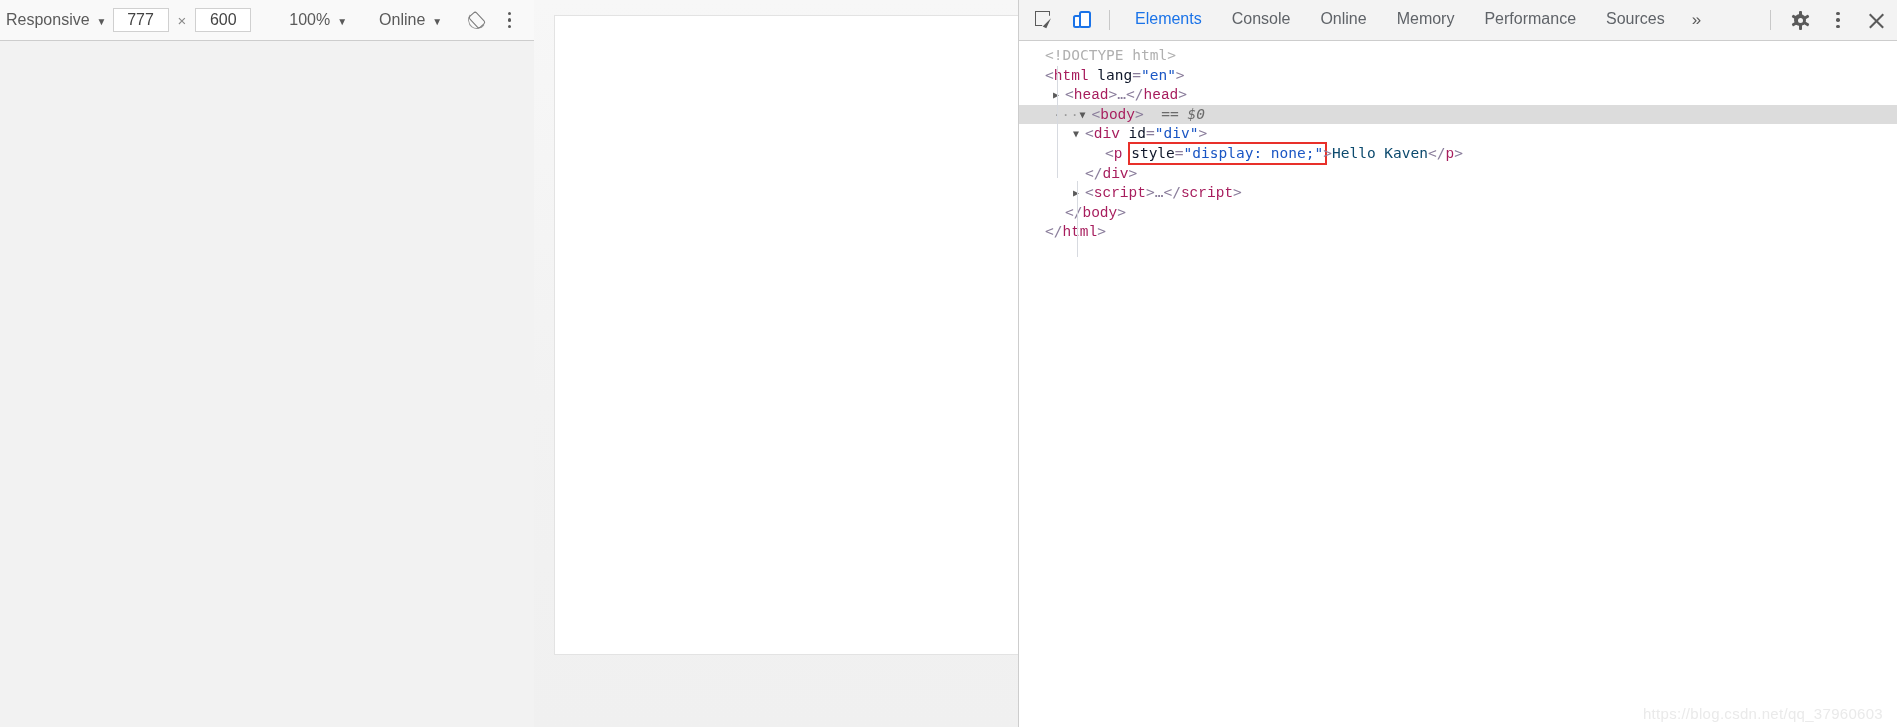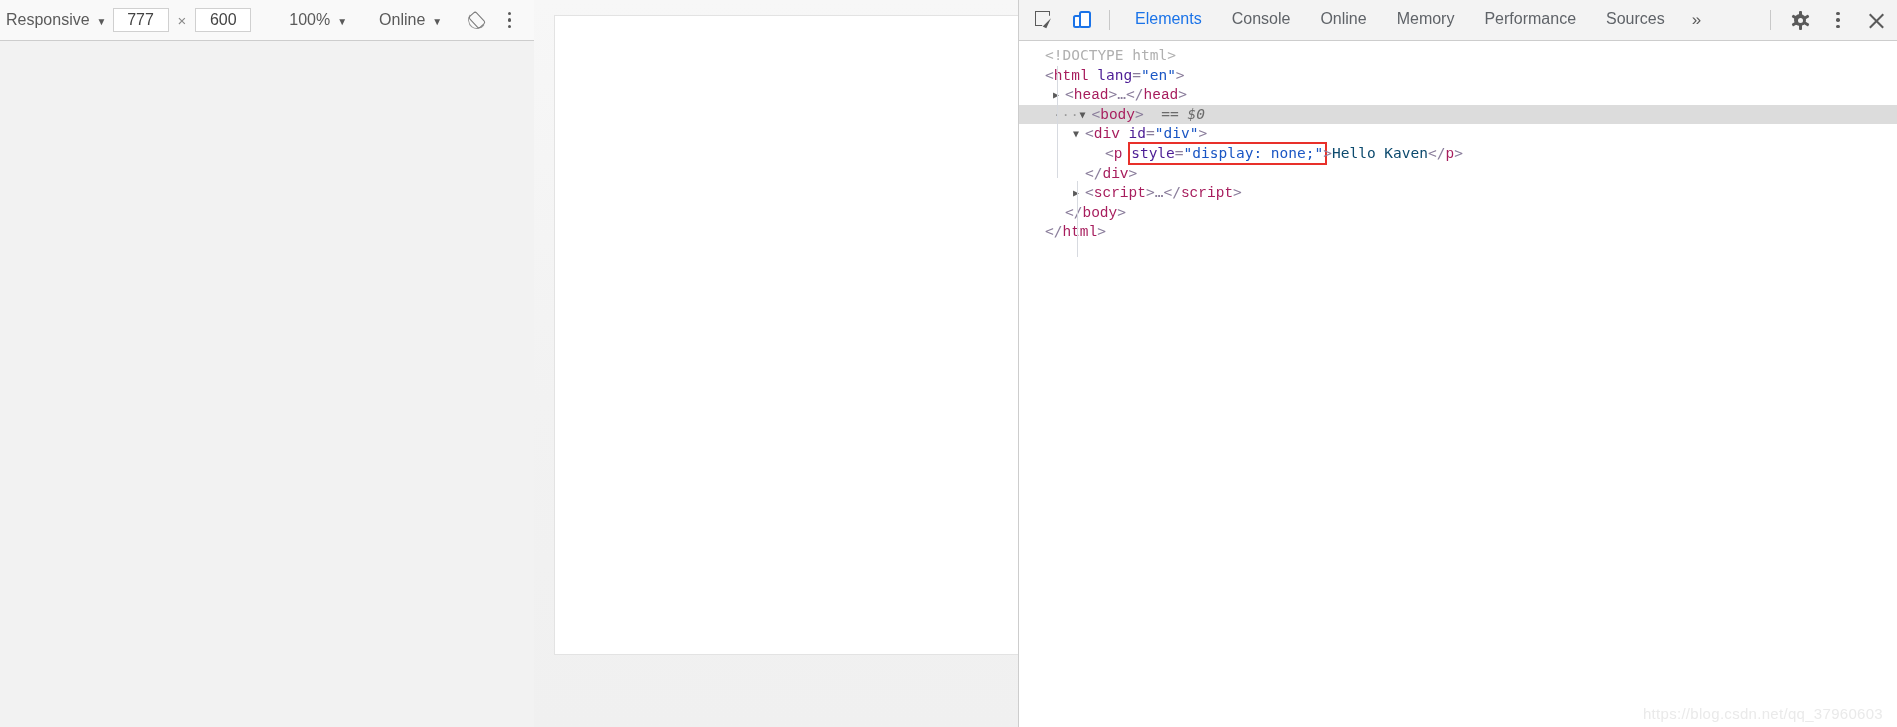--- a/index.html
+++ b/index.html
@@ -358,21 +358,21 @@
     width: 12px;
     color: #5a5a5a;
     font-size: 10px;
     position: relative;
     top: -1px;
   }
   .tw.none { color: transparent; }
 
   .tag   { color: #a71d5d; font-family: Liberation Mono, monospace; }
   .punct { color: #8a7d9b; }
-  .attr  { color: #4c1d95; }
+  .attr  { color: #0f172a; }
   .val   { color: #1a56c4; }
   .txt   { color: #0c4a6e; }
   .doctype { color: #b0b0b0; text-align: right; }
   .dollar { color: #6a6a6a; font-style: italic; }
   .ellipsis-badge {
     display: inline-block;
     color: #9a9a9a;
     letter-spacing: 1px;
     font-size: 13px;
   }

